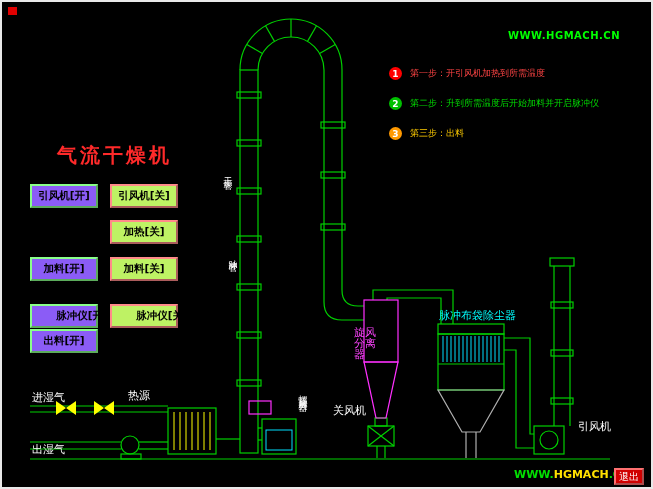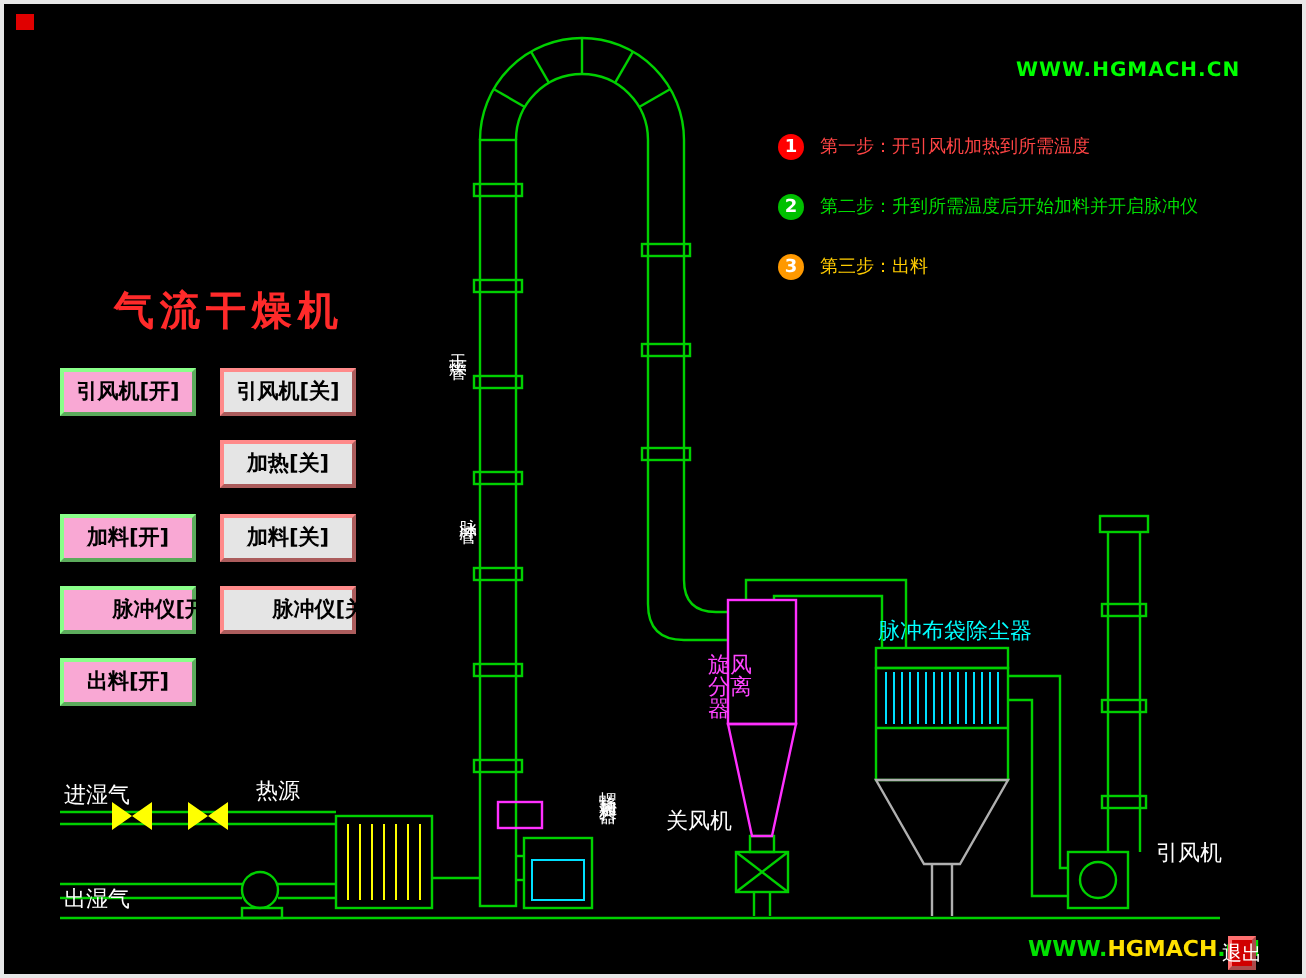--- a/index.html
+++ b/index.html
@@ -7,24 +7,24 @@
   .stage { position:relative; width:653px; height:489px; background:#000;
            border:2px solid #e8e8e8; overflow:hidden; }
   .piping { position:absolute; left:0; top:0; }
 
   .title { position:absolute; left:55px; top:140px; color:#ff2a2a;
            font-size:20px; font-weight:bold; letter-spacing:3px; white-space:nowrap; }
 
   .btn { position:absolute; width:68px; height:24px; font-size:10.5px; font-weight:bold;
          color:#000; display:flex; align-items:center; justify-content:center;
          white-space:nowrap; cursor:pointer; font-family:inherit; }
-  .btn.on  { background:#f9a8d4; border:2px outset #8aff8a; }
-  .btn.off { background:#e5e5e5; border:2px outset #ff8a8a; }
+  .btn.on  { background:#8b5cf6; border:2px outset #8aff8a; }
+  .btn.off { background:#bef264; border:2px outset #ff8a8a; }
   .c1 { left:28px; }  .c2 { left:108px; }
-  .r0 { top:182px; } .r1 { top:218px; } .r2 { top:255px; } .r3 { top:291px;padding-left:36px; } .r4 { top:327px; }
+  .r0 { top:182px; } .r1 { top:218px; } .r2 { top:255px; } .r3 { top:302px;padding-left:36px; } .r4 { top:327px; }
 
   .step { position:absolute; left:387px; display:flex; align-items:center; gap:8px; }
   .step .dot { width:13px; height:13px; border-radius:50%; color:#fff; font-size:9px;
                font-weight:bold; display:flex; align-items:center; justify-content:center; }
   .step .stext { font-size:9px; white-space:nowrap; }
   .step-1 .dot { background:#ff0000; } .step-1 .stext { color:#ff4444; }
   .step-2 .dot { background:#00c000; } .step-2 .stext { color:#00dd00; }
   .step-3 .dot { background:#ff9900; } .step-3 .stext { color:#ffcc00; }
 
   .lbl  { position:absolute; color:#fff; font-size:11px; white-space:nowrap; }
@@ -32,21 +32,21 @@
           text-orientation:upright; letter-spacing:2px; }
   .lbl-cyclone { color:#ff44ff; width:32px; white-space:normal; line-height:11px; }
   .lbl-bag { color:#00ffff; }
 
   .wm-top { position:absolute; left:506px; top:28px; color:#00ff00; font-size:10px;
             font-weight:bold; letter-spacing:0.5px; white-space:nowrap; }
   .wm-bottom { position:absolute; left:512px; top:466px; font-size:11px; font-weight:bold;
                white-space:nowrap; }
   .wm-bottom .p1 { color:#00e000; } .wm-bottom .p2 { color:#ffe000; } .wm-bottom .p3 { color:#00e000; }
 
-  .exit-btn { position:absolute; left:612px; top:466px; width:14px; height:17px;
+  .exit-btn { position:absolute; left:612px; top:466px; width:30px; height:17px;
               background:#d00000; border:2px outset #ff7070; color:#fff; font-size:10px;
               display:flex; align-items:center; justify-content:center; cursor:pointer;
               font-family:inherit; white-space:nowrap; }
   .corner-marker { position:absolute; left:6px; top:5px; width:9px; height:8px; background:#e00000; }
 </style>
 </head>
 <body>
 
 <div class="stage">
 

